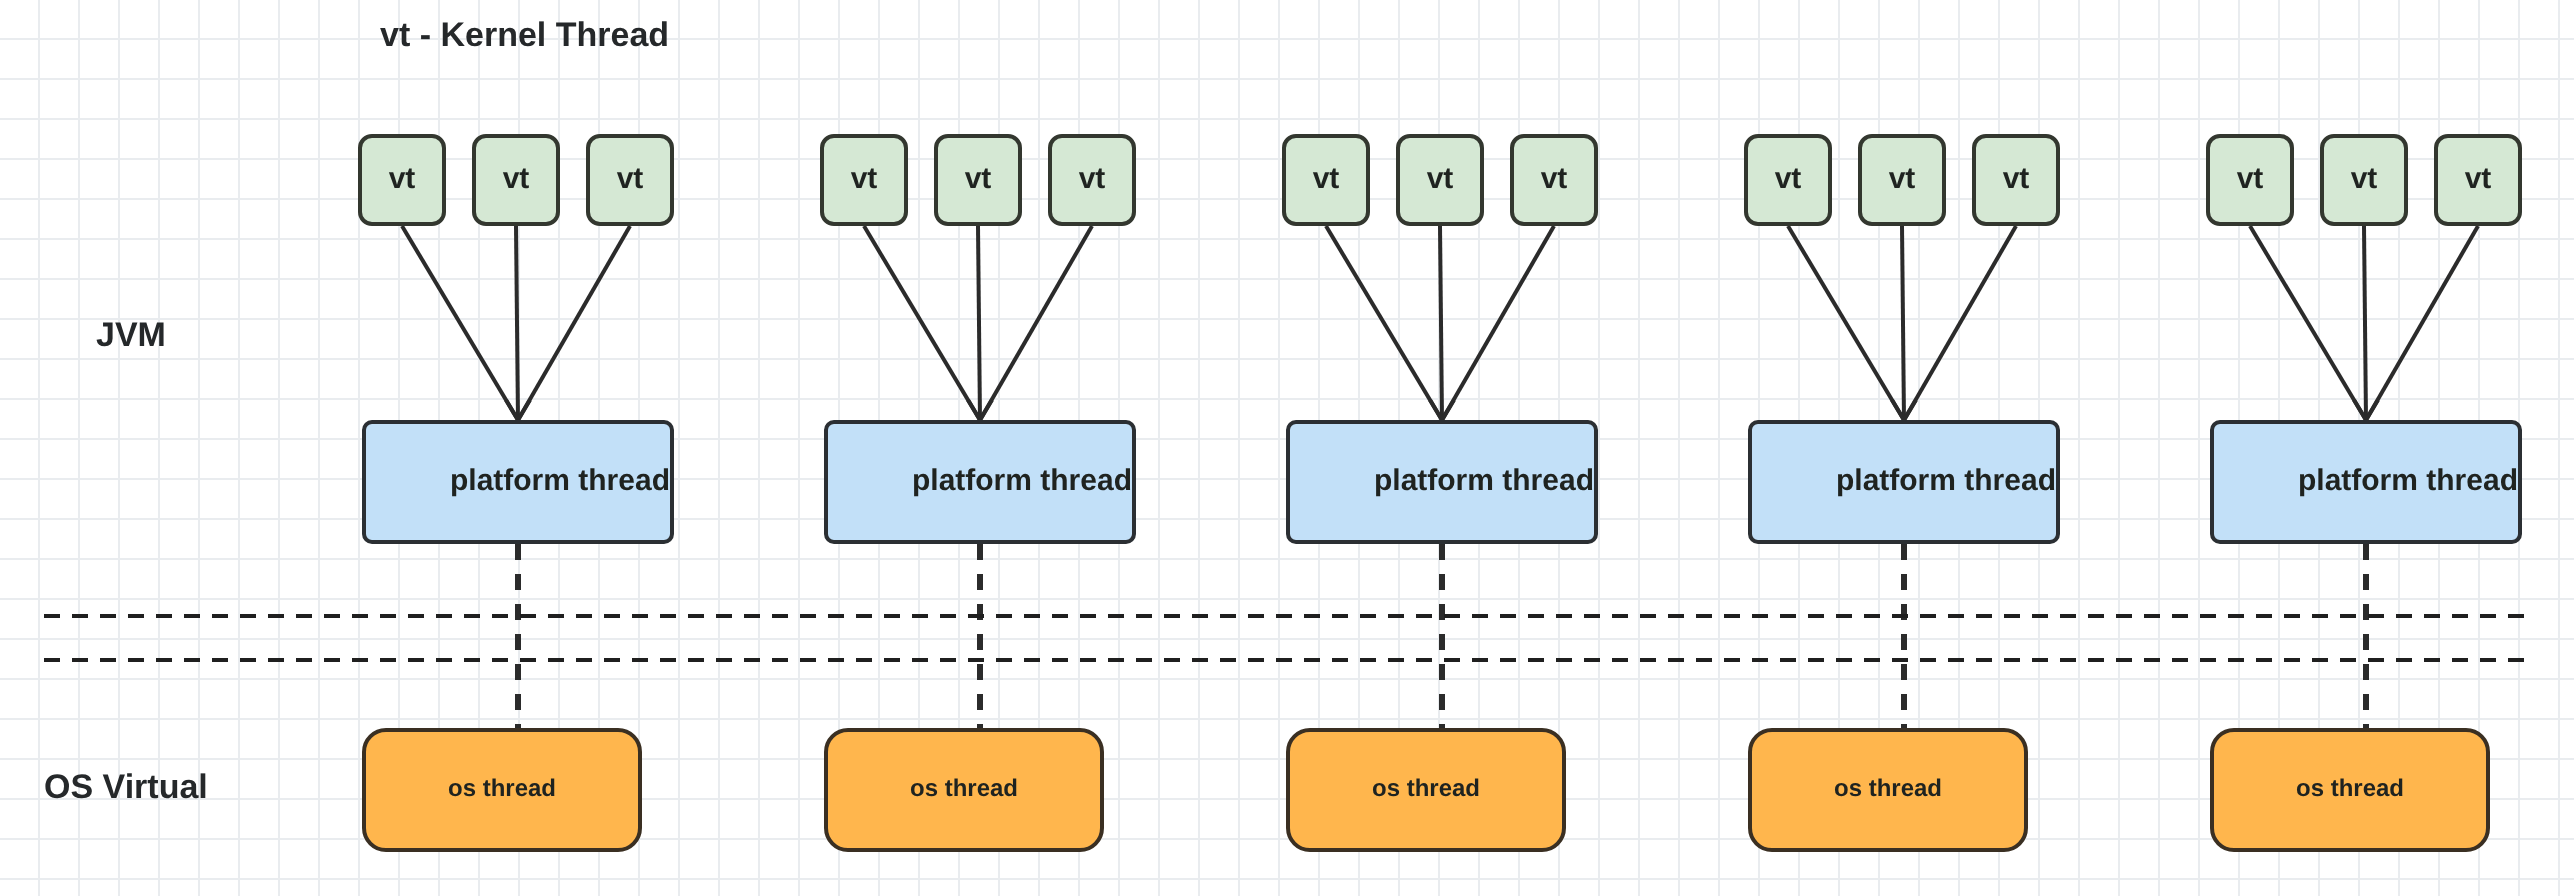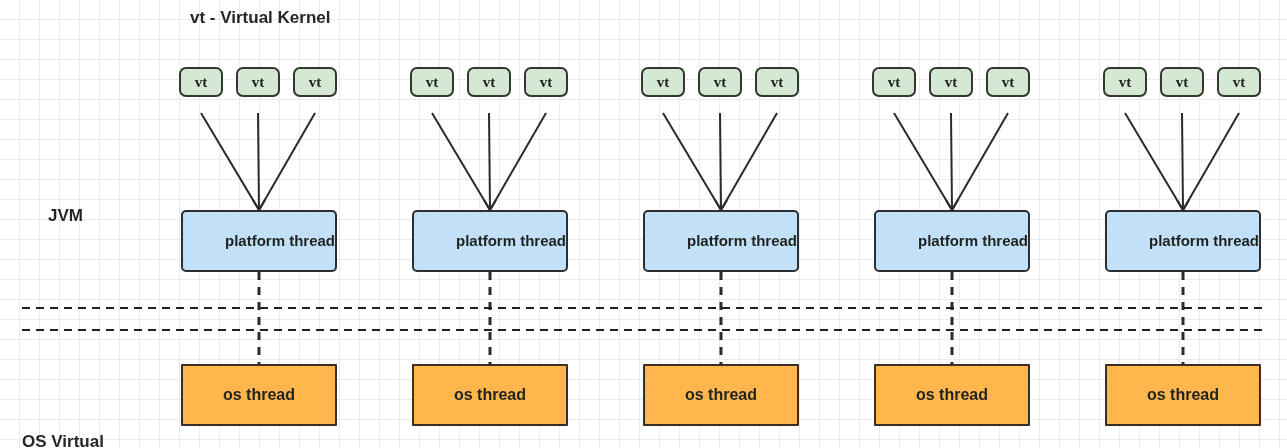--- a/index.html
+++ b/index.html
@@ -38,61 +38,59 @@
     align-items: center;
     justify-content: center;
     border: 2px solid #2f3130;
     font-weight: bold;
     color: #1f2320;
     text-align: center;
     line-height: 1.1;
   }
   .vt-node {
     width: 44px;
-    height: 30px;
+    height: 46px;
     border-radius: 7px;
     background: #d5e8d4;
     border-color: #33372f;
     font-size: 15px;
-    font-family: Liberation Serif, serif;
   }
   .platform-node {
     width: 156px;
     height: 62px;
     border-radius: 5px;
     background: #c2e0f8;
     border-color: #2b2f33;
     font-size: 15px;
     justify-content: flex-end;
   }
   .os-node {
-    width: 156px;
+    width: 140px;
     height: 62px;
-    border-radius: 1px;
+    border-radius: 12px;
     background: #ffb košt;
     background: #ffb555;
     background: #ffb martial;
     background: #ffb64d;
     border-color: #3a2f22;
-    font-size: 16px;
+    font-size: 12px;
   }
   .diagram-title {
     position: absolute;
     font-size: 17px;
     font-weight: bold;
     color: #25282a;
     white-space: nowrap;
   }
   .layer-label {
     position: absolute;
     font-size: 17px;
     font-weight: bold;
     color: #25282a;
     white-space: nowrap;
-    margin-top: 48px;
   }
 </style>
 </head>
 <body>
 
 <div id="canvas">
 
   <svg id="wires" viewBox="0 0 1287 448" xmlns="http://www.w3.org/2000/svg">
       <line x1="201" y1="113" x2="259" y2="210" stroke="#2b2b2b" stroke-width="2"></line>
       <line x1="258" y1="113" x2="259" y2="210" stroke="#2b2b2b" stroke-width="2"></line>
@@ -116,21 +114,21 @@
       <line x1="952" y1="272" x2="952" y2="364" stroke="#2b2b2b" stroke-width="3" stroke-dasharray="8 7"></line>
       <line x1="1125" y1="113" x2="1183" y2="210" stroke="#2b2b2b" stroke-width="2"></line>
       <line x1="1182" y1="113" x2="1183" y2="210" stroke="#2b2b2b" stroke-width="2"></line>
       <line x1="1239" y1="113" x2="1183" y2="210" stroke="#2b2b2b" stroke-width="2"></line>
       <path d="M 1177 200 L 1183 210 L 1189 200" fill="none" stroke="#2b2b2b" stroke-width="2"></path>
       <line x1="1183" y1="272" x2="1183" y2="364" stroke="#2b2b2b" stroke-width="3" stroke-dasharray="8 7"></line>
       <line x1="22" y1="308" x2="1265" y2="308" stroke="#1f1f1f" stroke-width="2" stroke-dasharray="8 6"></line>
       <line x1="22" y1="330" x2="1265" y2="330" stroke="#1f1f1f" stroke-width="2" stroke-dasharray="8 6"></line>
     </svg>
 
-  <div class="diagram-title" style="left: 190px; top: 8px;">vt - Virtual Kernel</div>
+  <div class="diagram-title" style="left: 190px; top: 8px;">vt - Kernel Thread</div>
 
   <div class="layer-label" style="left: 48px; top: 158px;">JVM</div>
 
   <div class="layer-label" style="left: 22px; top: 384px;">OS Virtual</div>
 
   <div id="nodes">
       <div class="node vt-node" style="left: 179px; top: 67px;">
         <span>vt</span>
       </div>
       <div class="node vt-node" style="left: 236px; top: 67px;">

